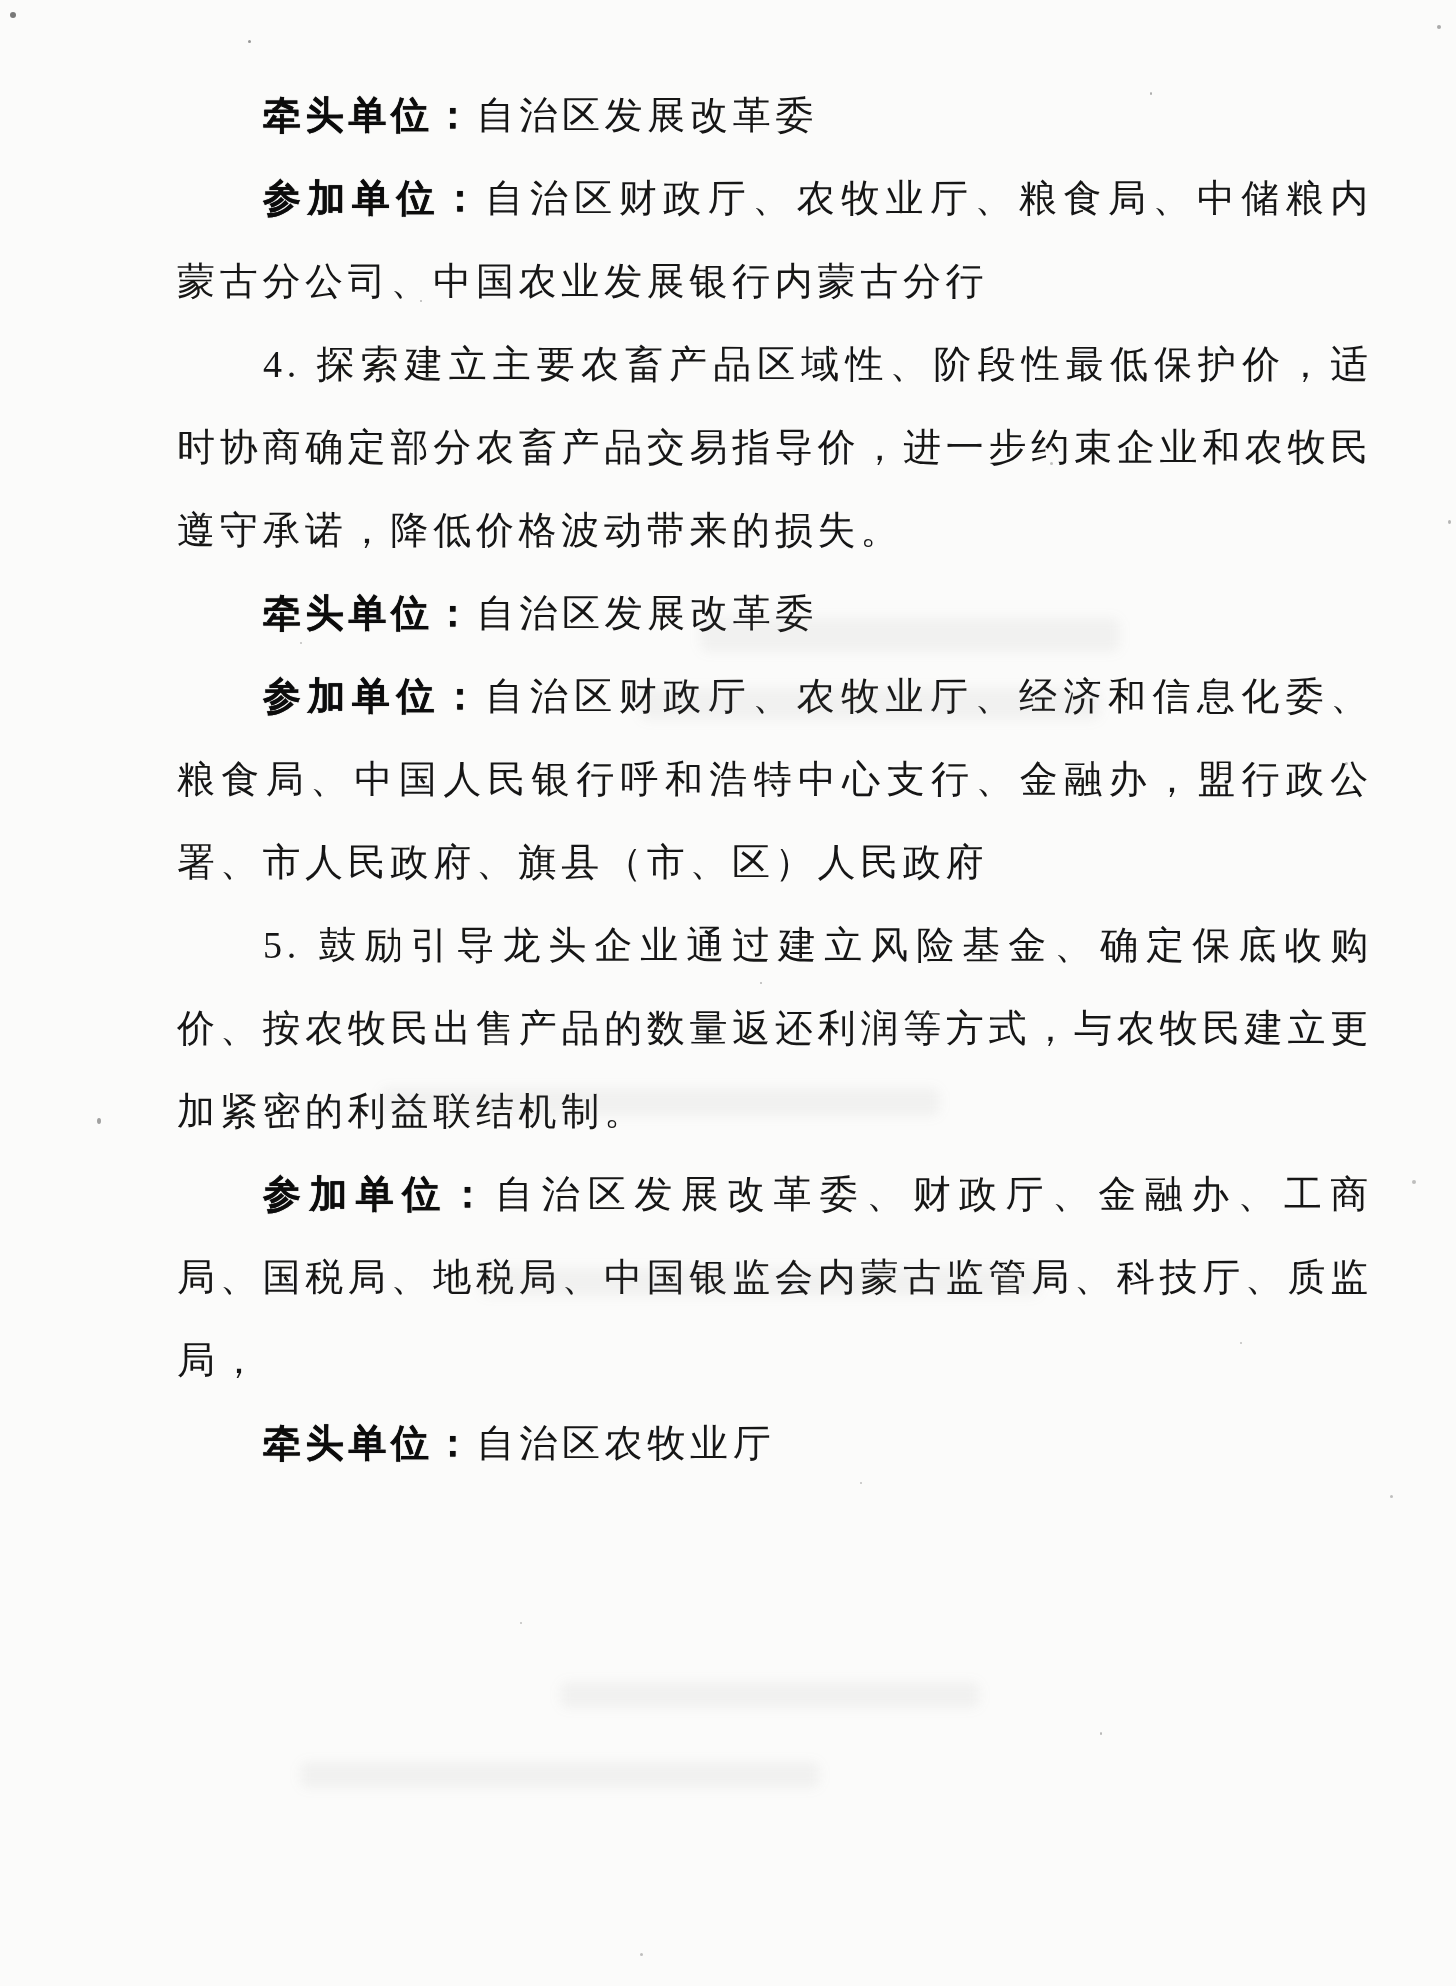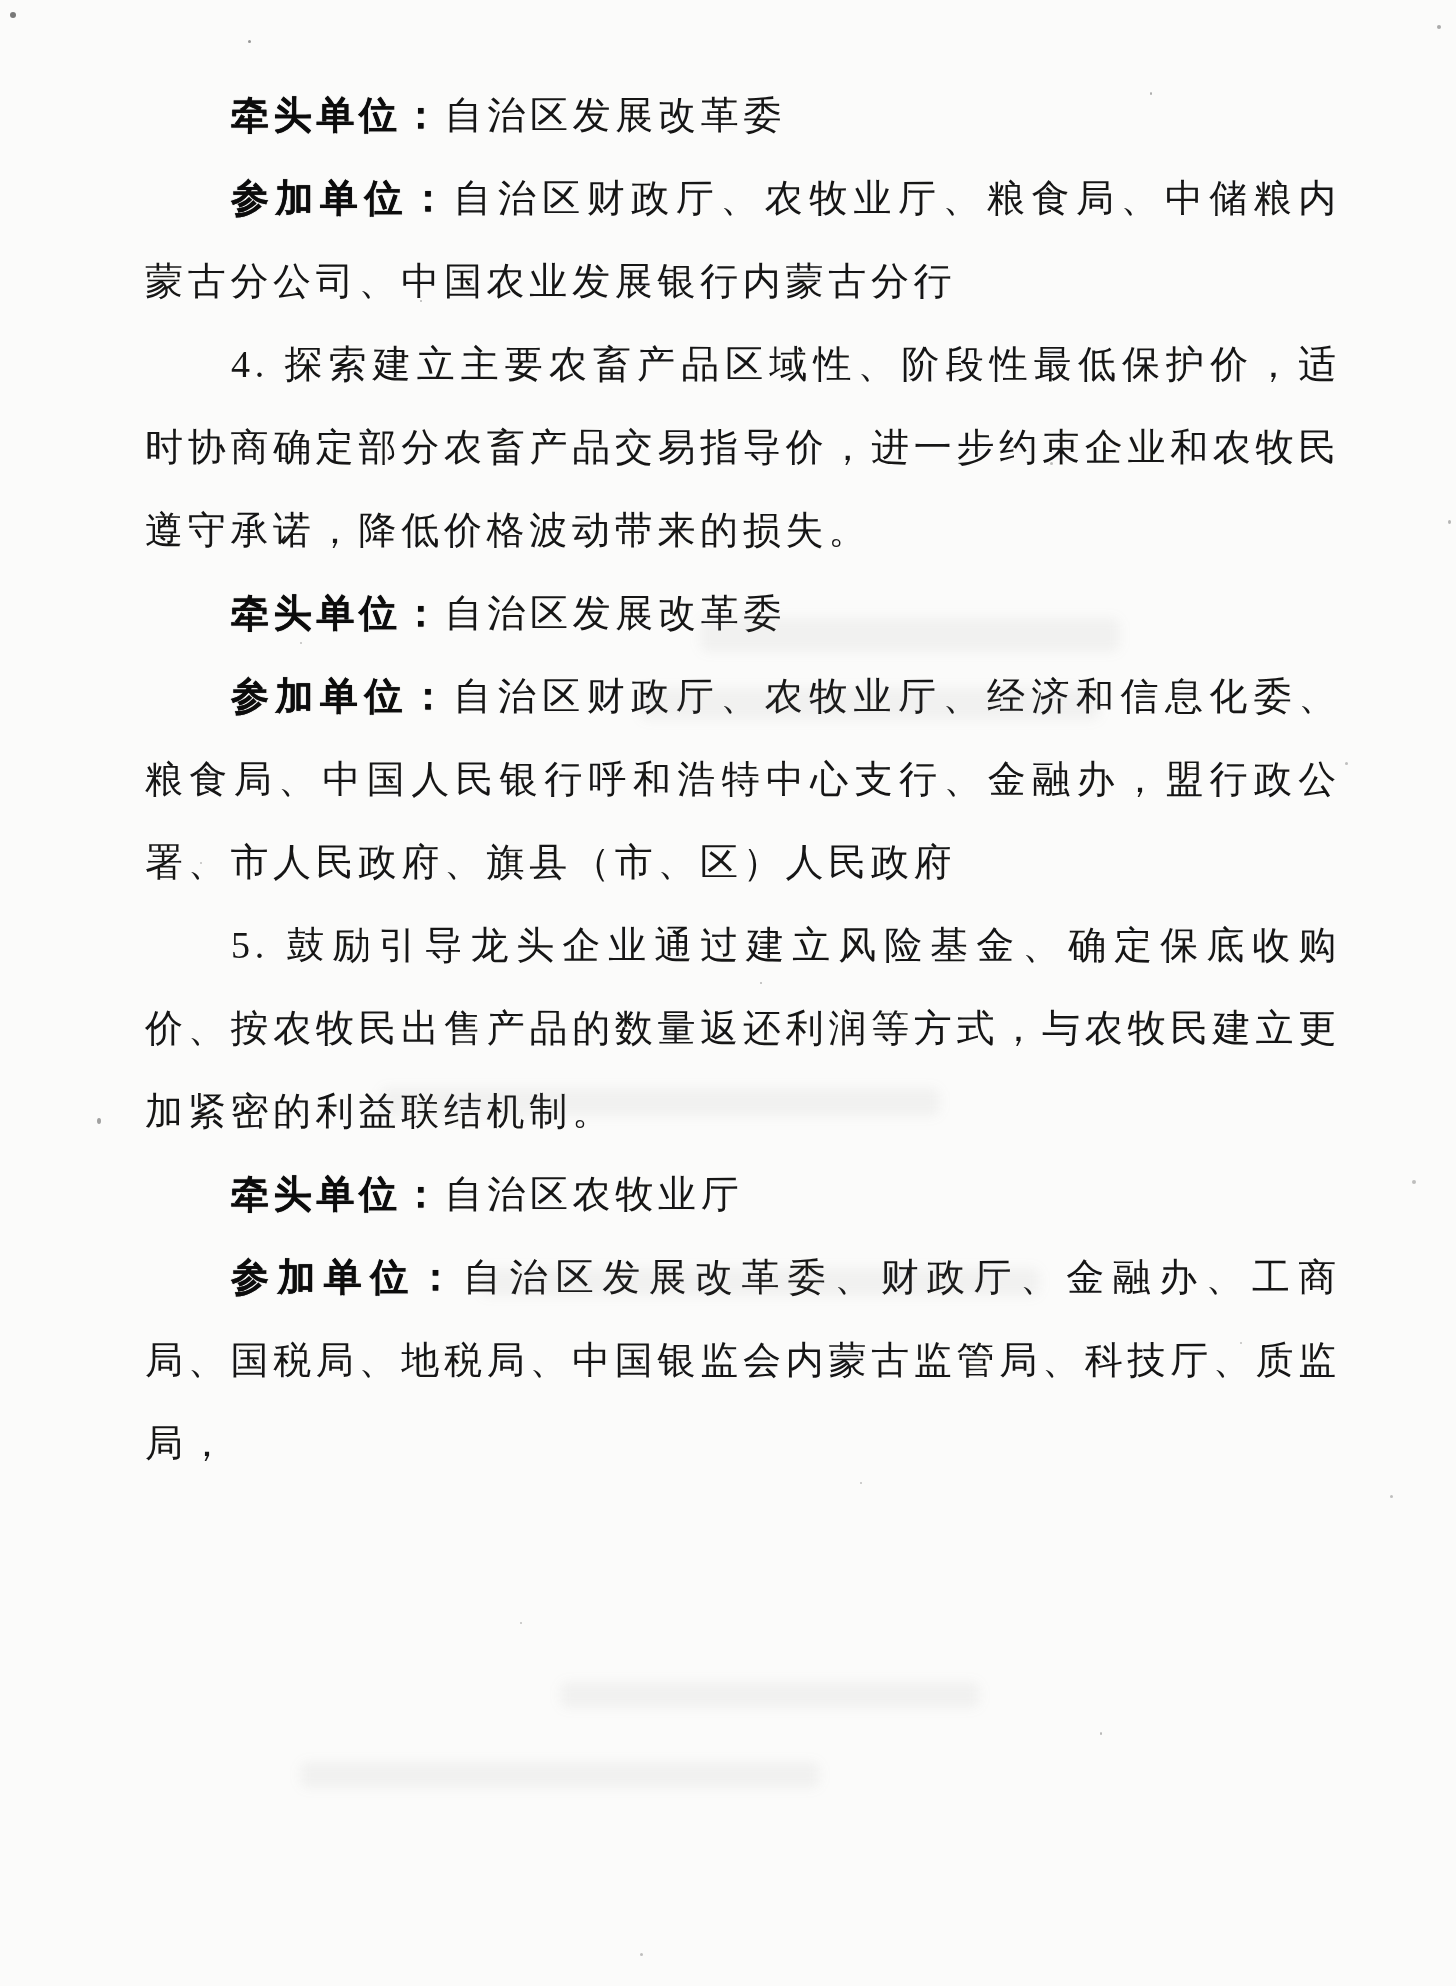--- a/index.html
+++ b/index.html
@@ -7,20 +7,21 @@
     width:1456px;height:1986px;
     background:#fbfbfa;
     position:relative;
     overflow:hidden;
     font-family:"Liberation Serif","DejaVu Serif",serif;
   }
   .page{
     position:absolute;inset:0;
     padding-top:74px;
     box-sizing:border-box;
+    padding-left:32px;
   }
   .doc{
     margin-left:145px;
     width:1196px;
     font-size:38px;
     line-height:83px;
     letter-spacing:4.7px;
     color:#161616;
     text-align:justify;
   }
@@ -54,23 +55,23 @@
 
     <p class="para"><span class="label"></span><span>4. 探索建立主要农畜产品区域性、阶段性最低保护价，适时协商确定部分农畜产品交易指导价，进一步约束企业和农牧民遵守承诺，降低价格波动带来的损失。</span></p>
 
     <p class="para"><span class="label">牵头单位：</span><span>自治区发展改革委</span></p>
 
     <p class="para"><span class="label">参加单位：</span><span>自治区财政厅、农牧业厅、经济和信息化委、粮食局、中国人民银行呼和浩特中心支行、金融办，盟行政公署、市人民政府、旗县（市、区）人民政府</span></p>
 
 
     <p class="para"><span class="label"></span><span>5. 鼓励引导龙头企业通过建立风险基金、确定保底收购价、按农牧民出售产品的数量返还利润等方式，与农牧民建立更加紧密的利益联结机制。</span></p>
 
+    <p class="para"><span class="label">参加单位：</span><span>自治区发展改革委、财政厅、金融办、工商局、国税局、地税局、中国银监会内蒙古监管局、科技厅、质监局，</span></p>
+
     <p class="para"><span class="label">牵头单位：</span><span>自治区农牧业厅</span></p>
-
-    <p class="para"><span class="label">参加单位：</span><span>自治区发展改革委、财政厅、金融办、工商局、国税局、地税局、中国银监会内蒙古监管局、科技厅、质监局，</span></p>
 
   </div>
 
   <i class="speck" style="left:10px;top:12px;width:6px;height:6px;opacity:.65;"></i>
   <i class="speck" style="left:248px;top:40px;width:3px;height:3px;opacity:.5;"></i>
   <i class="speck" style="left:1437px;top:25px;width:4px;height:4px;opacity:.4;"></i>
   <i class="speck" style="left:1150px;top:92px;width:2px;height:3px;opacity:.4;"></i>
   <i class="speck" style="left:420px;top:300px;width:2px;height:2px;opacity:.35;"></i>
   <i class="speck" style="left:900px;top:212px;width:2px;height:2px;opacity:.3;"></i>
   <i class="speck" style="left:1050px;top:462px;width:3px;height:3px;opacity:.3;"></i>

